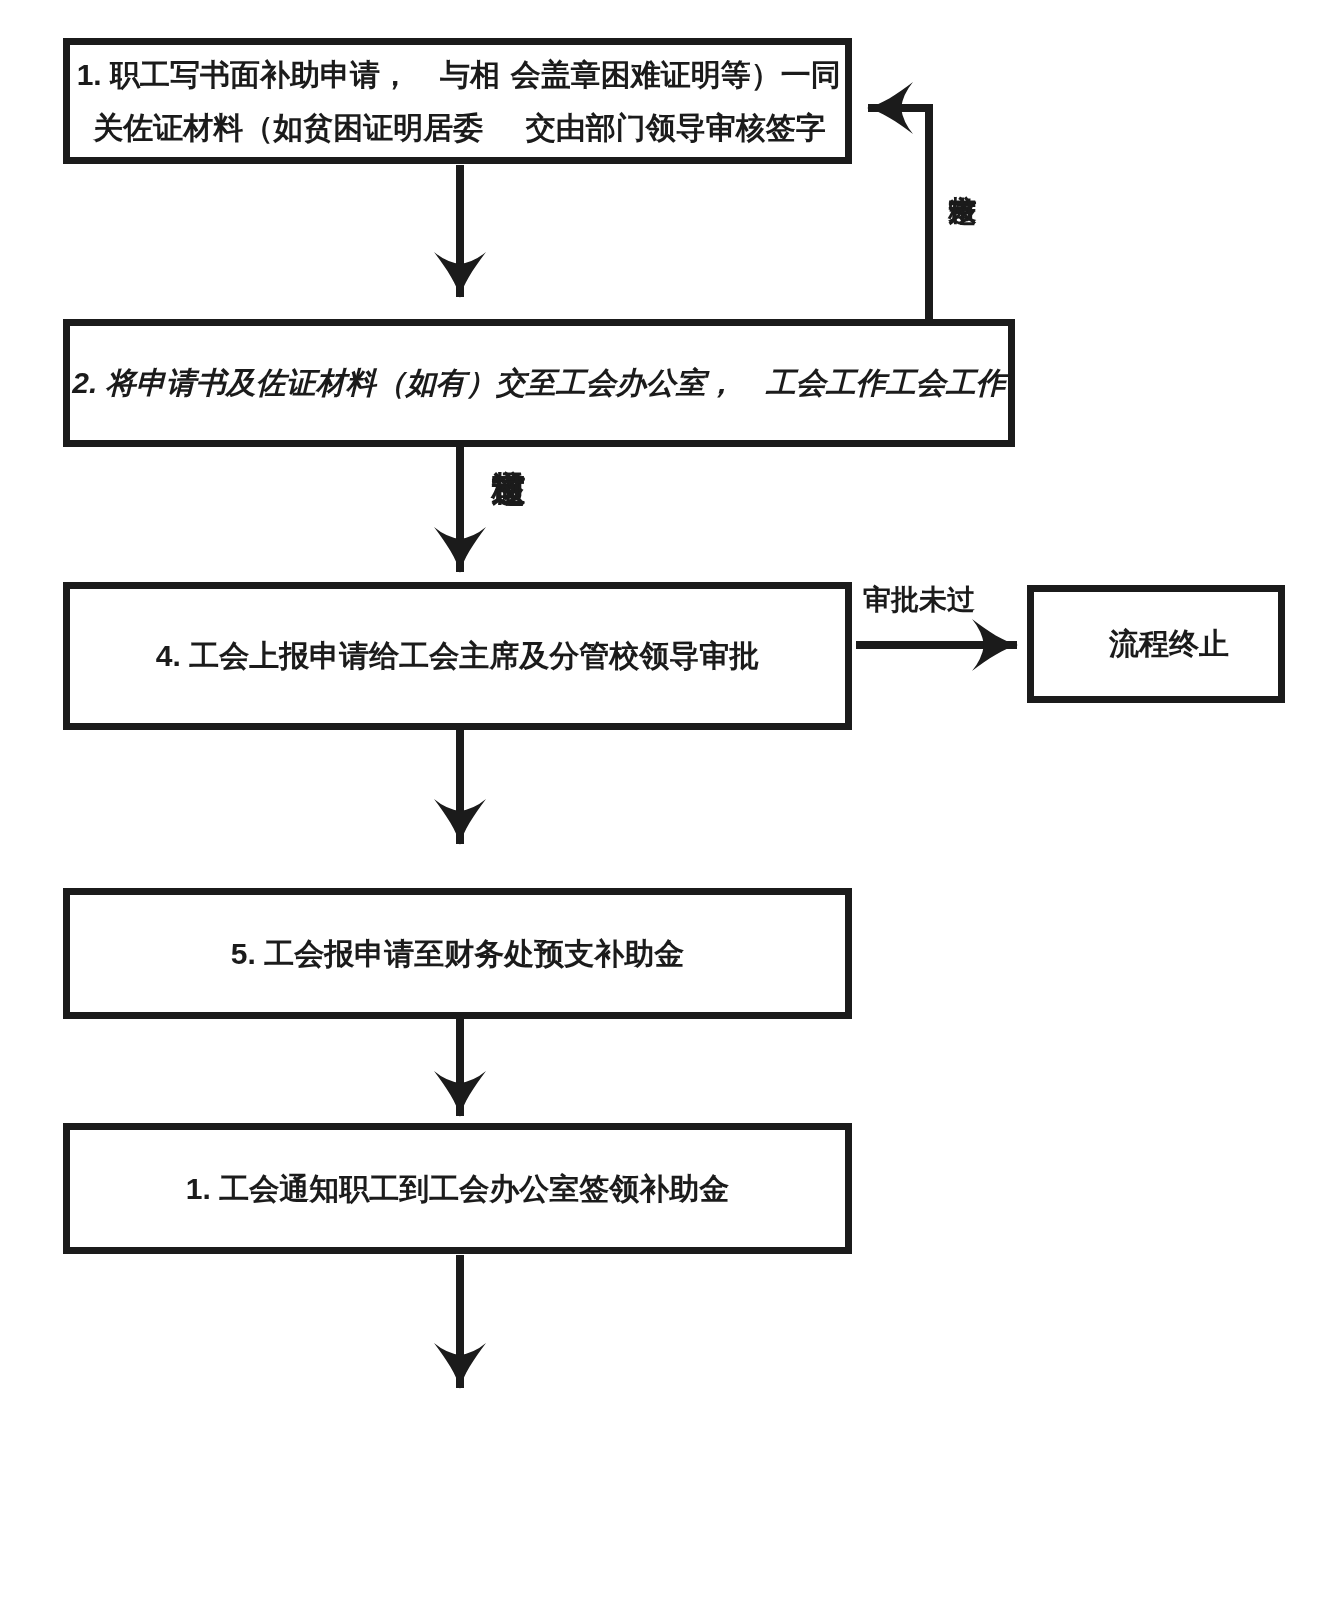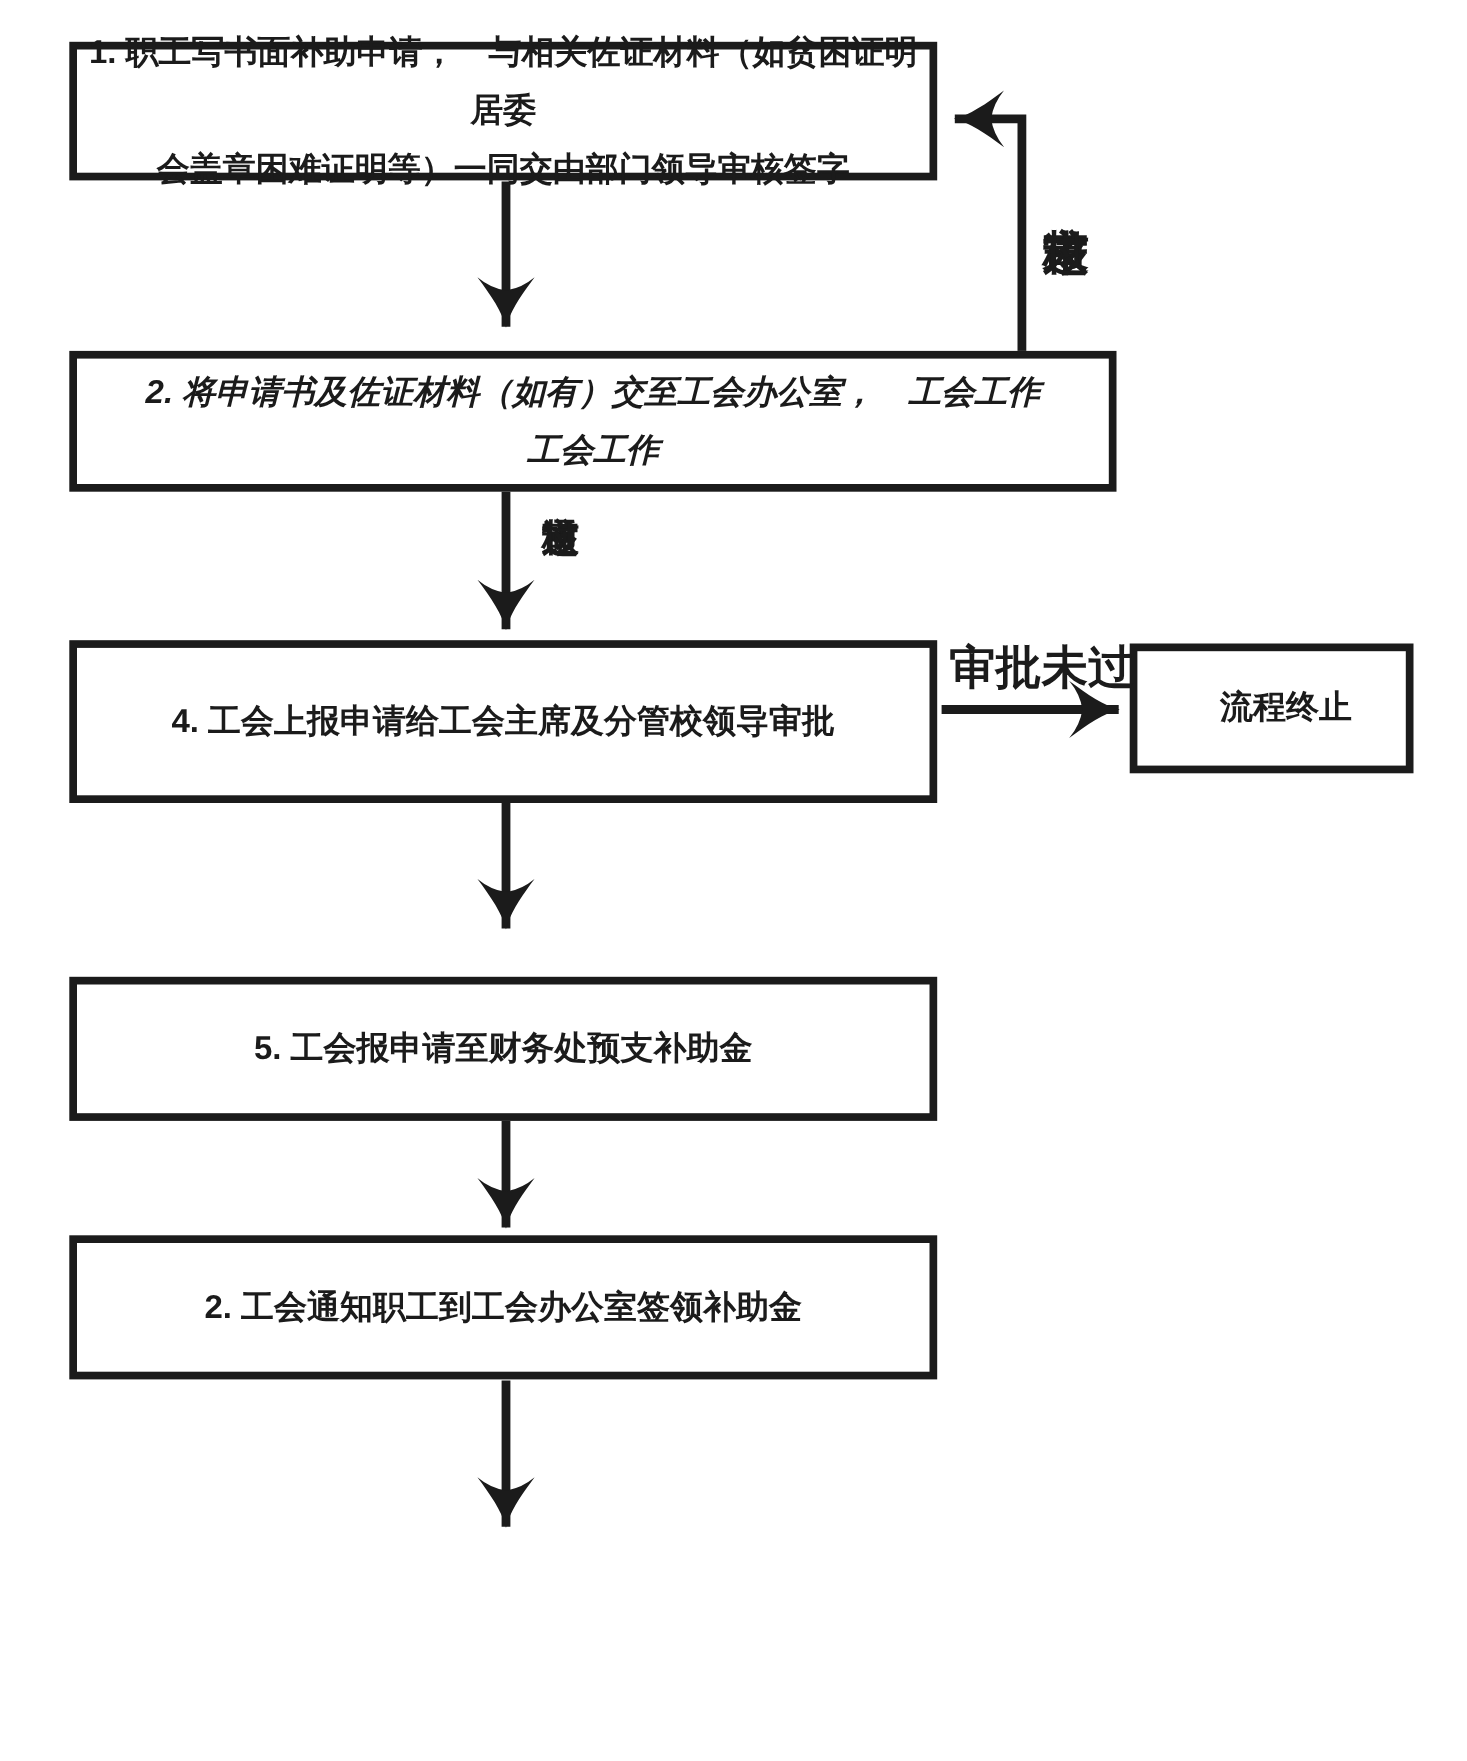--- a/index.html
+++ b/index.html
@@ -28,33 +28,32 @@
     stroke:var(--ink);
     stroke-width:8;
     fill:none;
     stroke-linejoin:miter;
   }
   .node{
     position:absolute;
     border:7px solid var(--ink);
     background:var(--bg);
     display:flex;
-    flex-direction:column;
     justify-content:center;
     align-items:center;
     text-align:center;
     font-size:30px;
     font-weight:700;
     line-height:1.78;
     color:var(--ink);
   }
   .node .line{display:block;}
   .edge-label{
     position:absolute;
-    font-size:42px;
+    font-size:28px;
     font-weight:700;
     color:var(--ink);
     white-space:nowrap;
     line-height:1.0;
   }
   .edge-label.vertical{
     writing-mode:vertical-rl;
     text-orientation:upright;
     letter-spacing:1px;
   }
@@ -95,21 +94,21 @@
 
   <div class="node" style="left:1027px;top:585px;width:258px;height:118px;padding-left:26px;">
     <span class="line">流程终止</span>
   </div>
 
   <div class="node" style="left:63px;top:852px;width:789px;height:131px;margin-top:36px;">
     <span class="line">5. 工会报申请至财务处预支补助金</span>
   </div>
 
   <div class="node" style="left:63px;top:1123px;width:789px;height:131px;">
-    <span class="line">2. 工会通知职工到工会办公室签领补助金</span>
+    <span class="line">1. 工会通知职工到工会办公室签领补助金</span>
   </div>
 
 
   <div class="edge-label vertical" style="left:948px;top:172px;">审核未过</div>
 
   <div class="edge-label vertical" style="left:492px;top:442px;font-size:34px;">审核通过</div>
 
   <div class="edge-label" style="left:863px;top:586px;">审批未过</div>
 
 </div>

